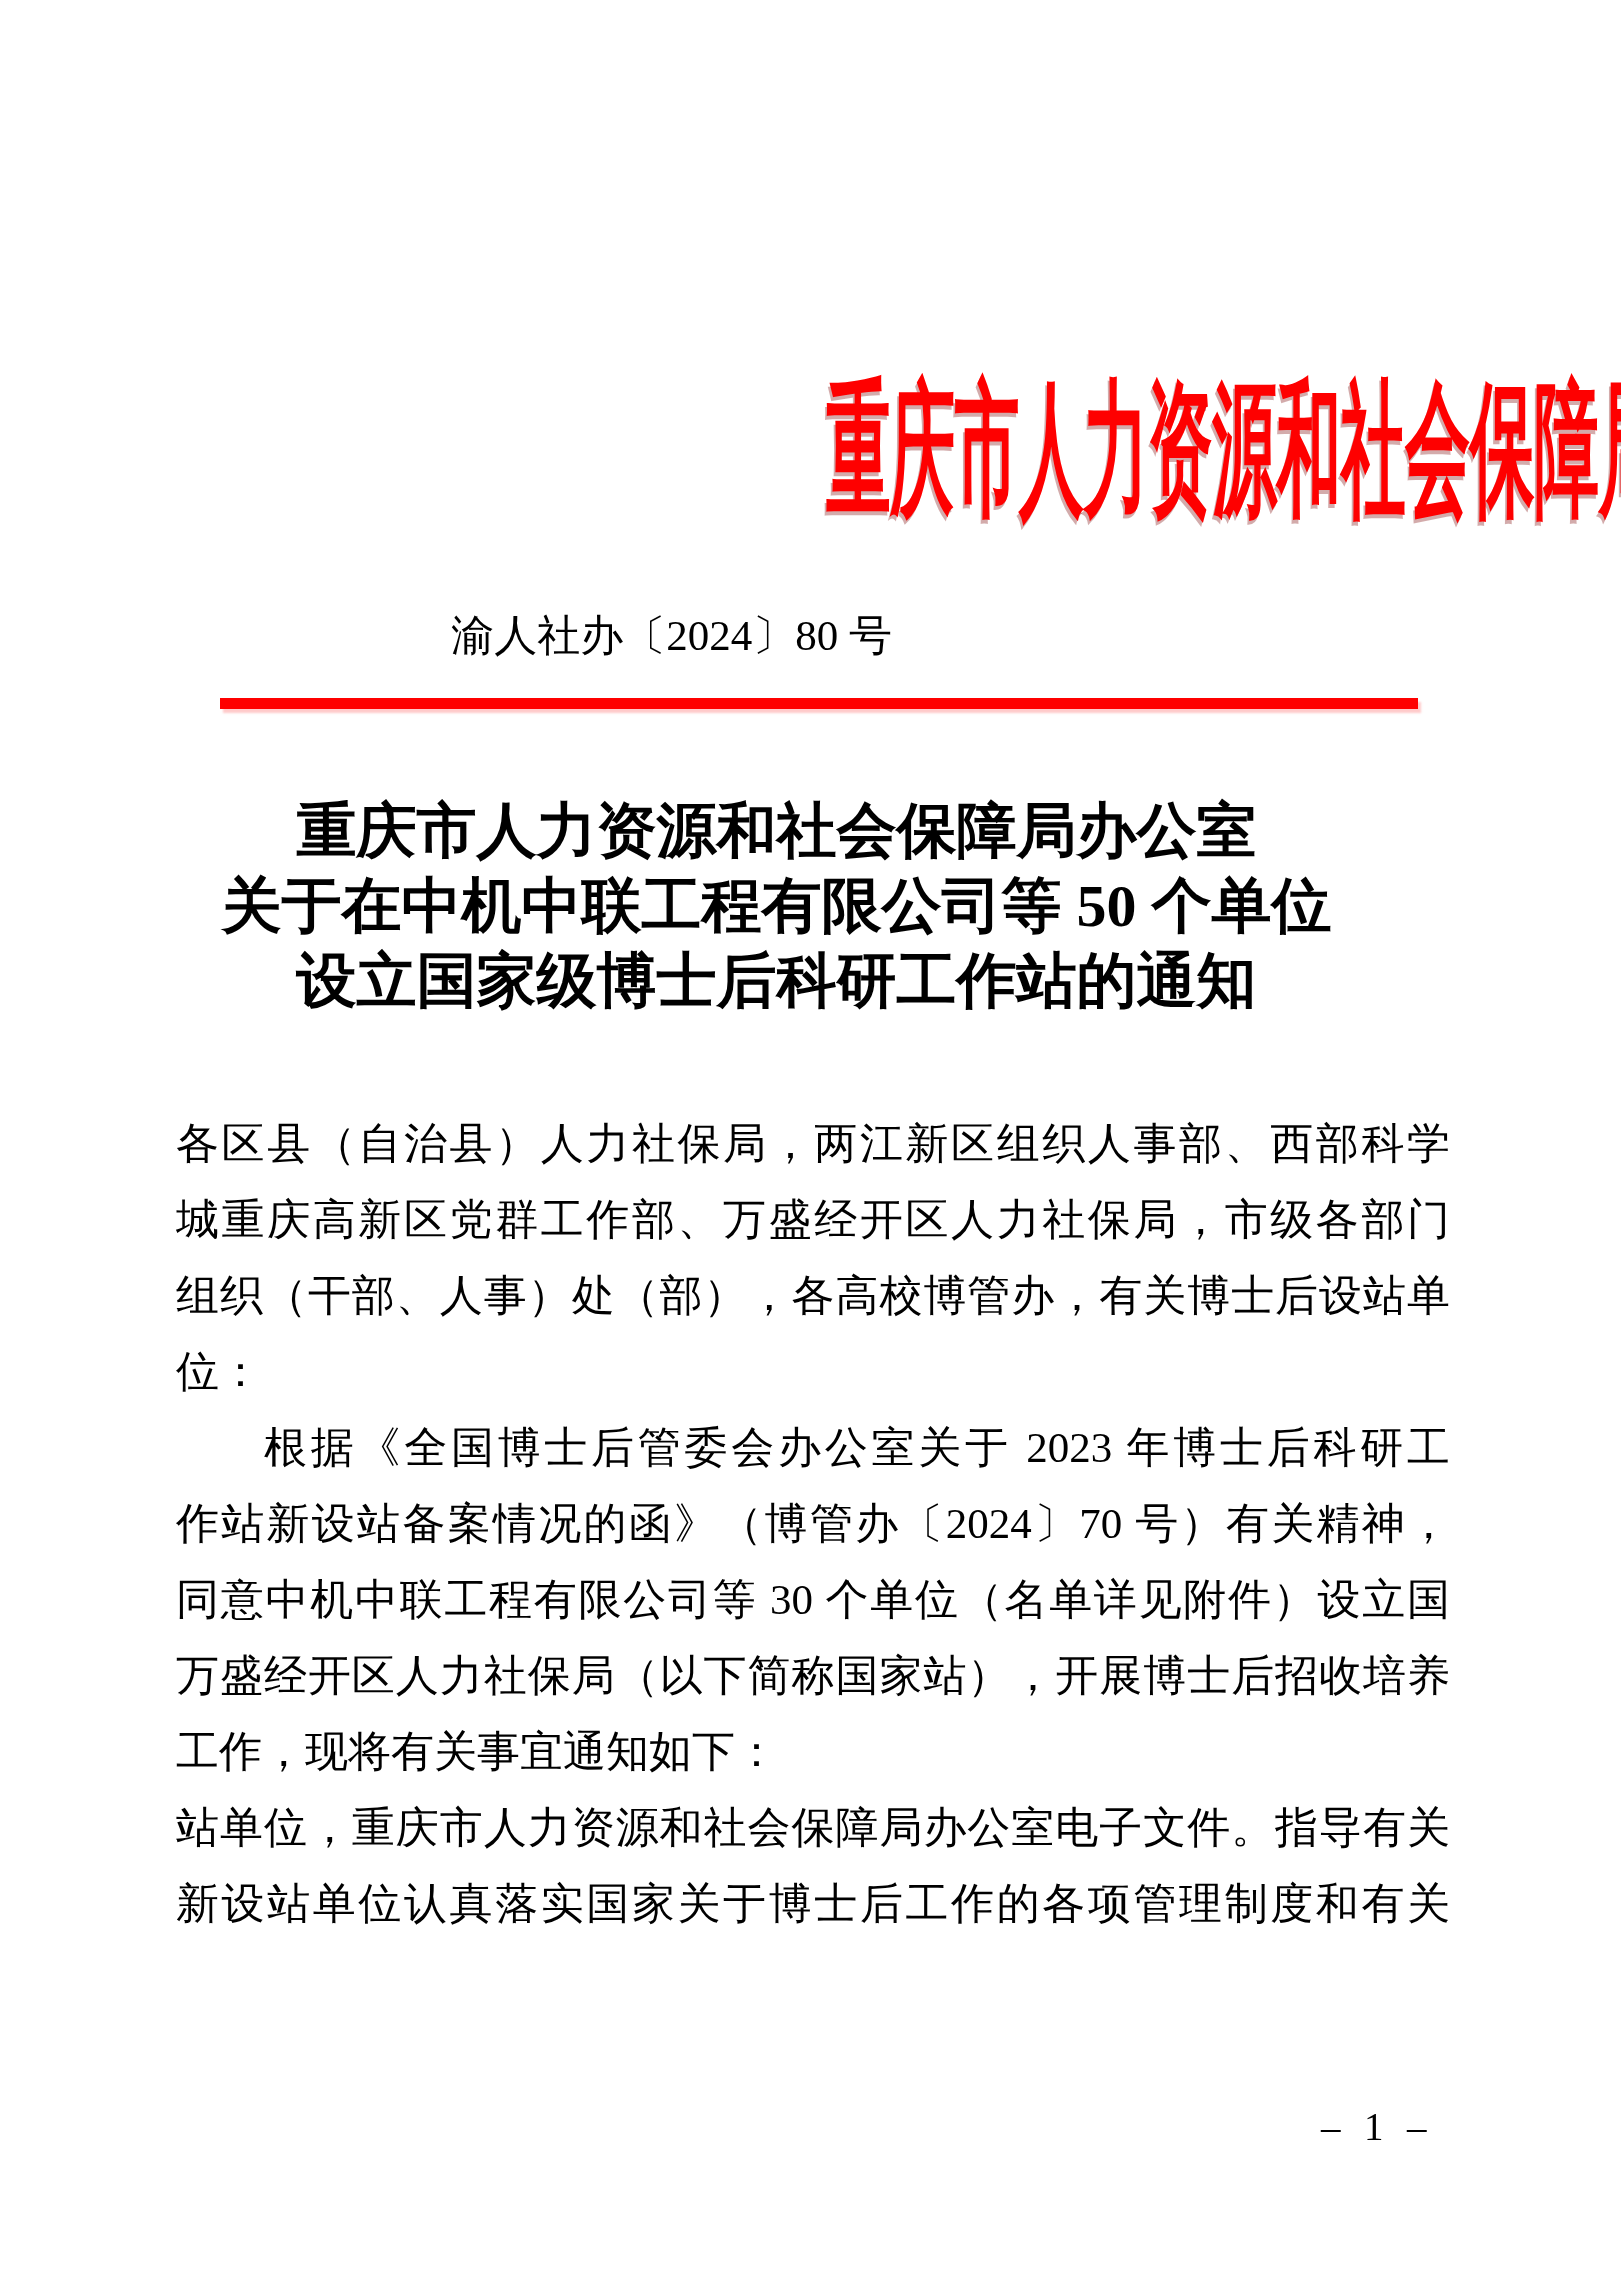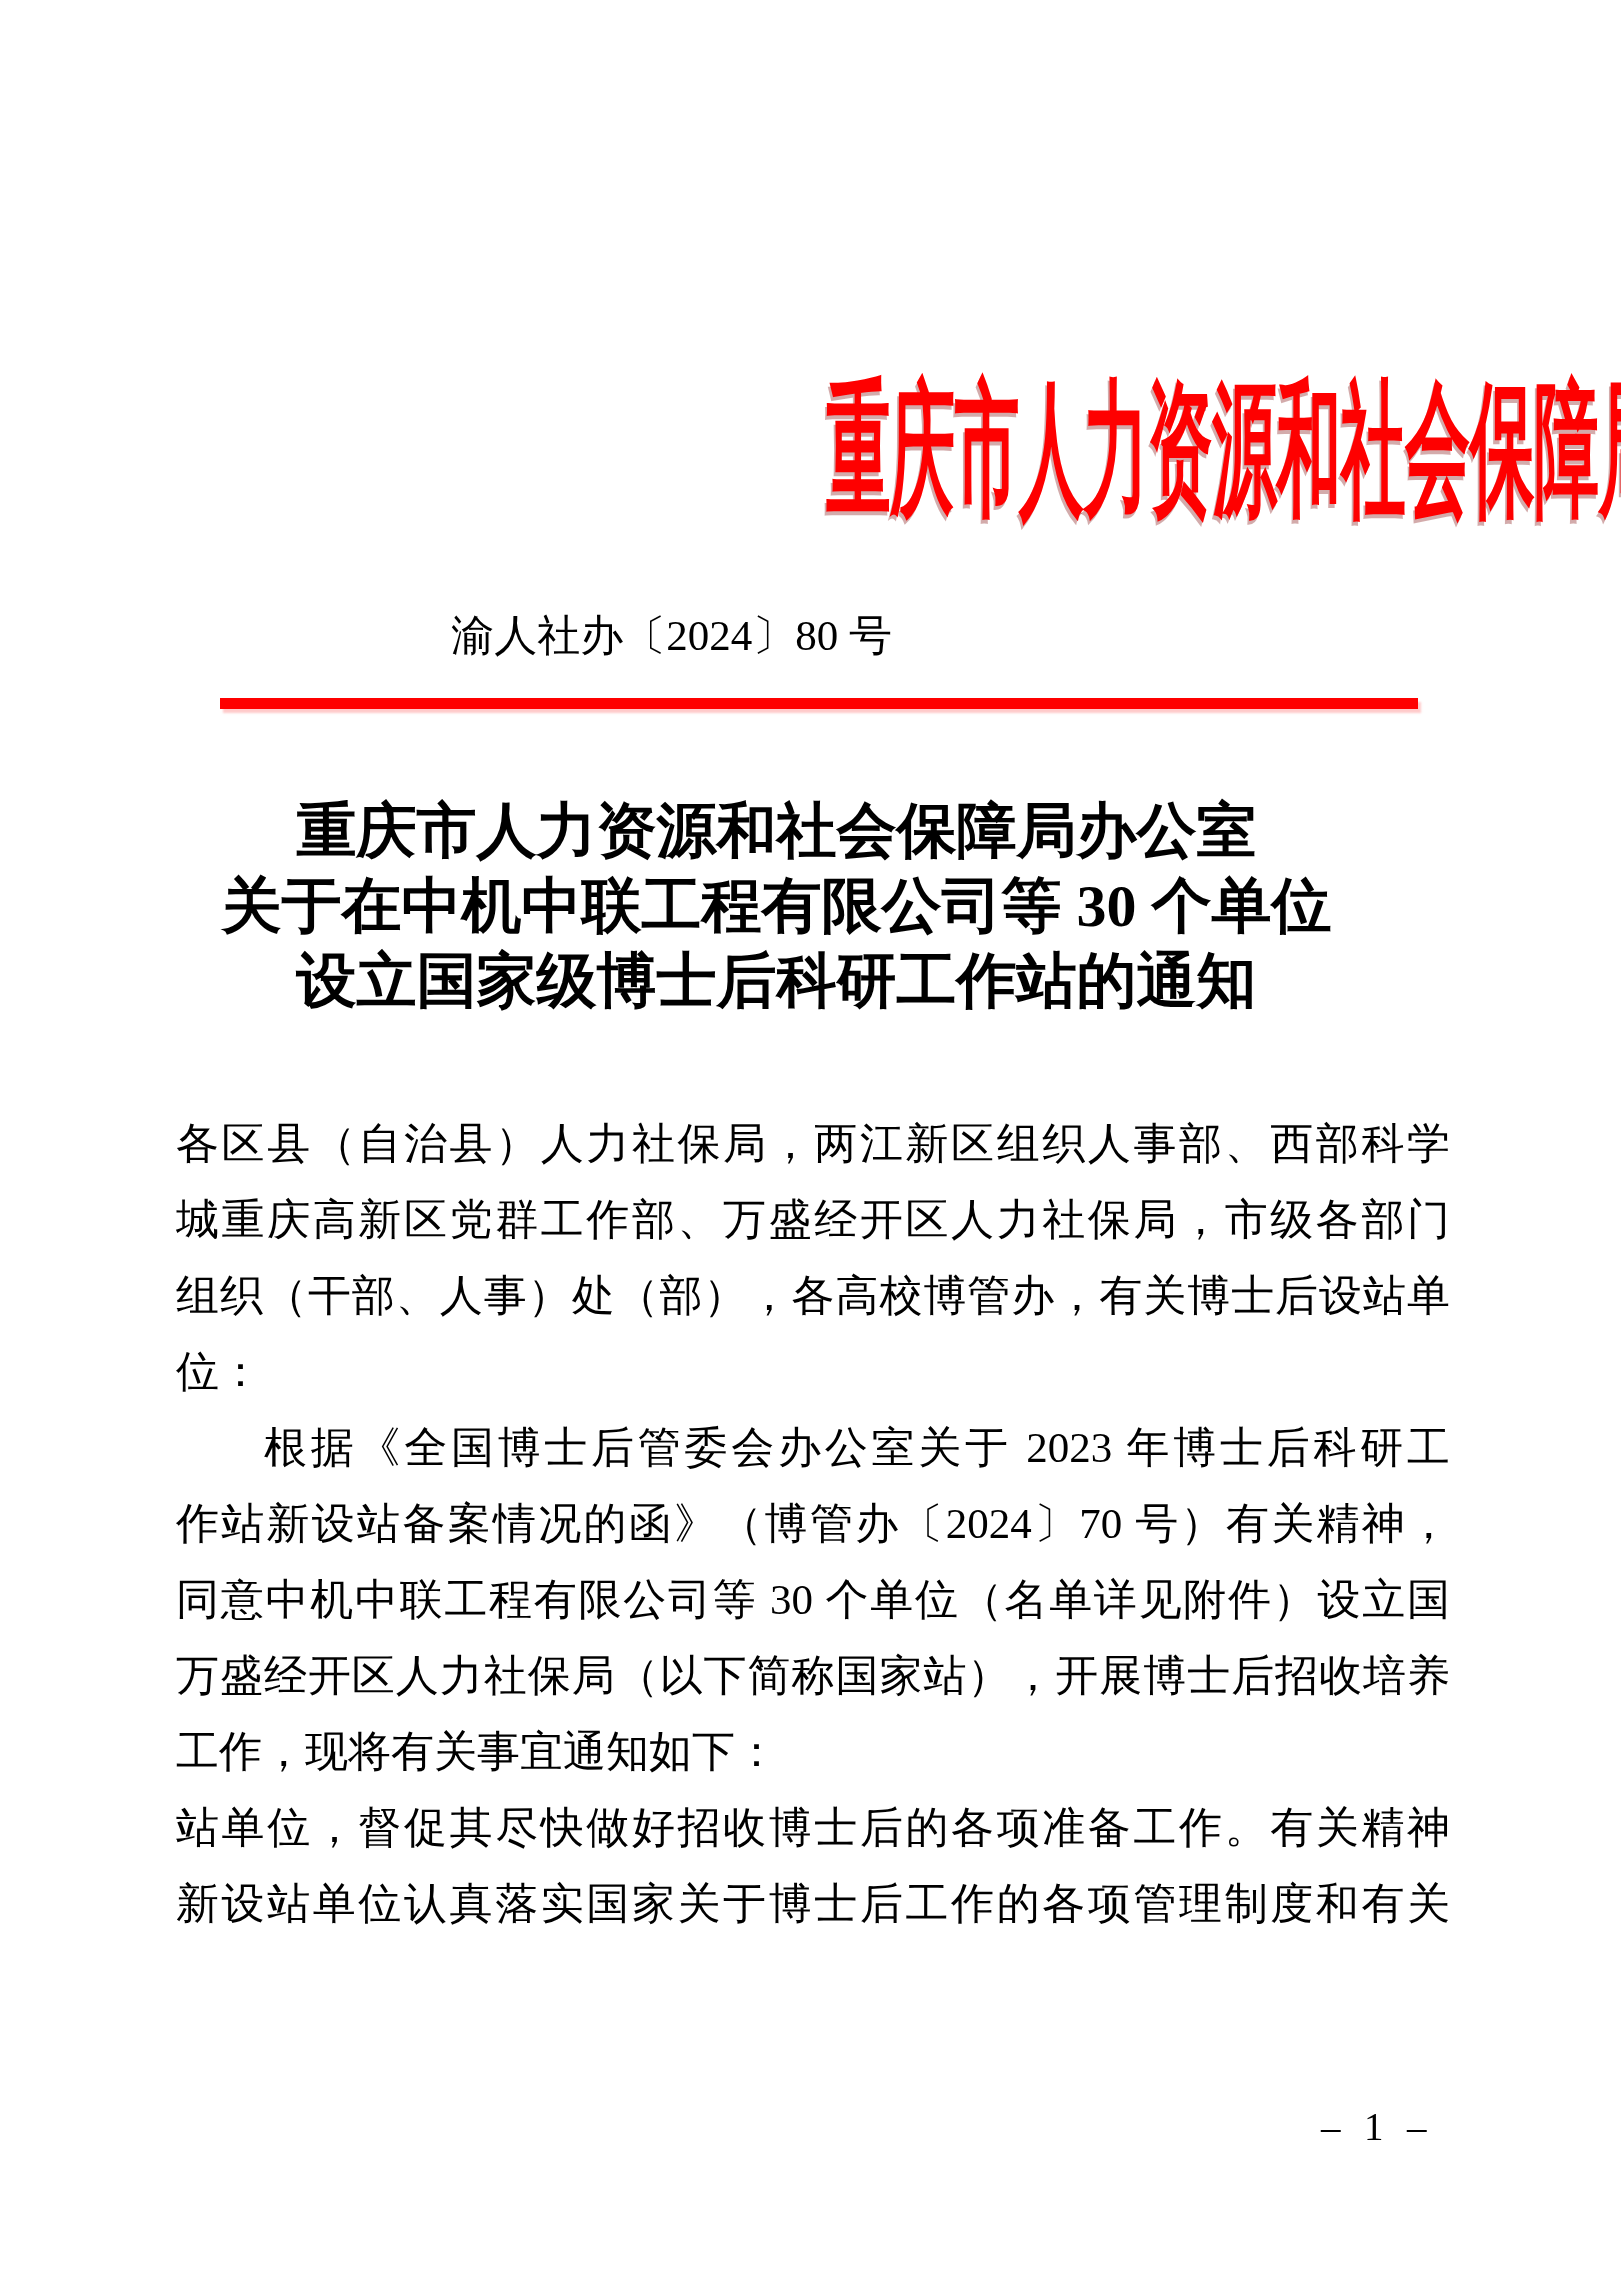--- a/index.html
+++ b/index.html
@@ -117,34 +117,34 @@
   <div class="banner">
     <span class="banner-text">重庆市人力资源和社会保障局办公室电子文件</span>
   </div>
 
   <div class="doc-number">渝人社办〔2024〕80 号</div>
 
   <div class="red-rule"></div>
 
   <div class="doc-title">
     <div>重庆市人力资源和社会保障局办公室</div>
-    <div>关于在中机中联工程有限公司等 30 个单位</div>
+    <div>关于在中机中联工程有限公司等 50 个单位</div>
     <div>设立国家级博士后科研工作站的通知</div>
   </div>
 
   <div class="body-text">
     <div class="bl j">各区县（自治县）人力社保局，两江新区组织人事部、西部科学</div>
     <div class="bl j">城重庆高新区党群工作部、万盛经开区人力社保局，市级各部门</div>
     <div class="bl j">组织（干部、人事）处（部），各高校博管办，有关博士后设站单</div>
     <div class="bl p">位：</div>
     <div class="bl j ind">根据《全国博士后管委会办公室关于 2023 年博士后科研工</div>
     <div class="bl j">作站新设站备案情况的函》（博管办〔2024〕70 号）有关精神，</div>
     <div class="bl j">同意中机中联工程有限公司等 30 个单位（名单详见附件）设立国</div>
     <div class="bl j">万盛经开区人力社保局（以下简称国家站），开展博士后招收培养</div>
     <div class="bl p">工作，现将有关事宜通知如下：</div>
-    <div class="bl j">站单位，督促其尽快做好招收博士后的各项准备工作。有关精神</div>
+    <div class="bl j">站单位，重庆市人力资源和社会保障局办公室电子文件。指导有关</div>
     <div class="bl j">新设站单位认真落实国家关于博士后工作的各项管理制度和有关</div>
   </div>
 
   <div class="page-num">– 1 –</div>
 
 </div>
 
 
 </body></html>

